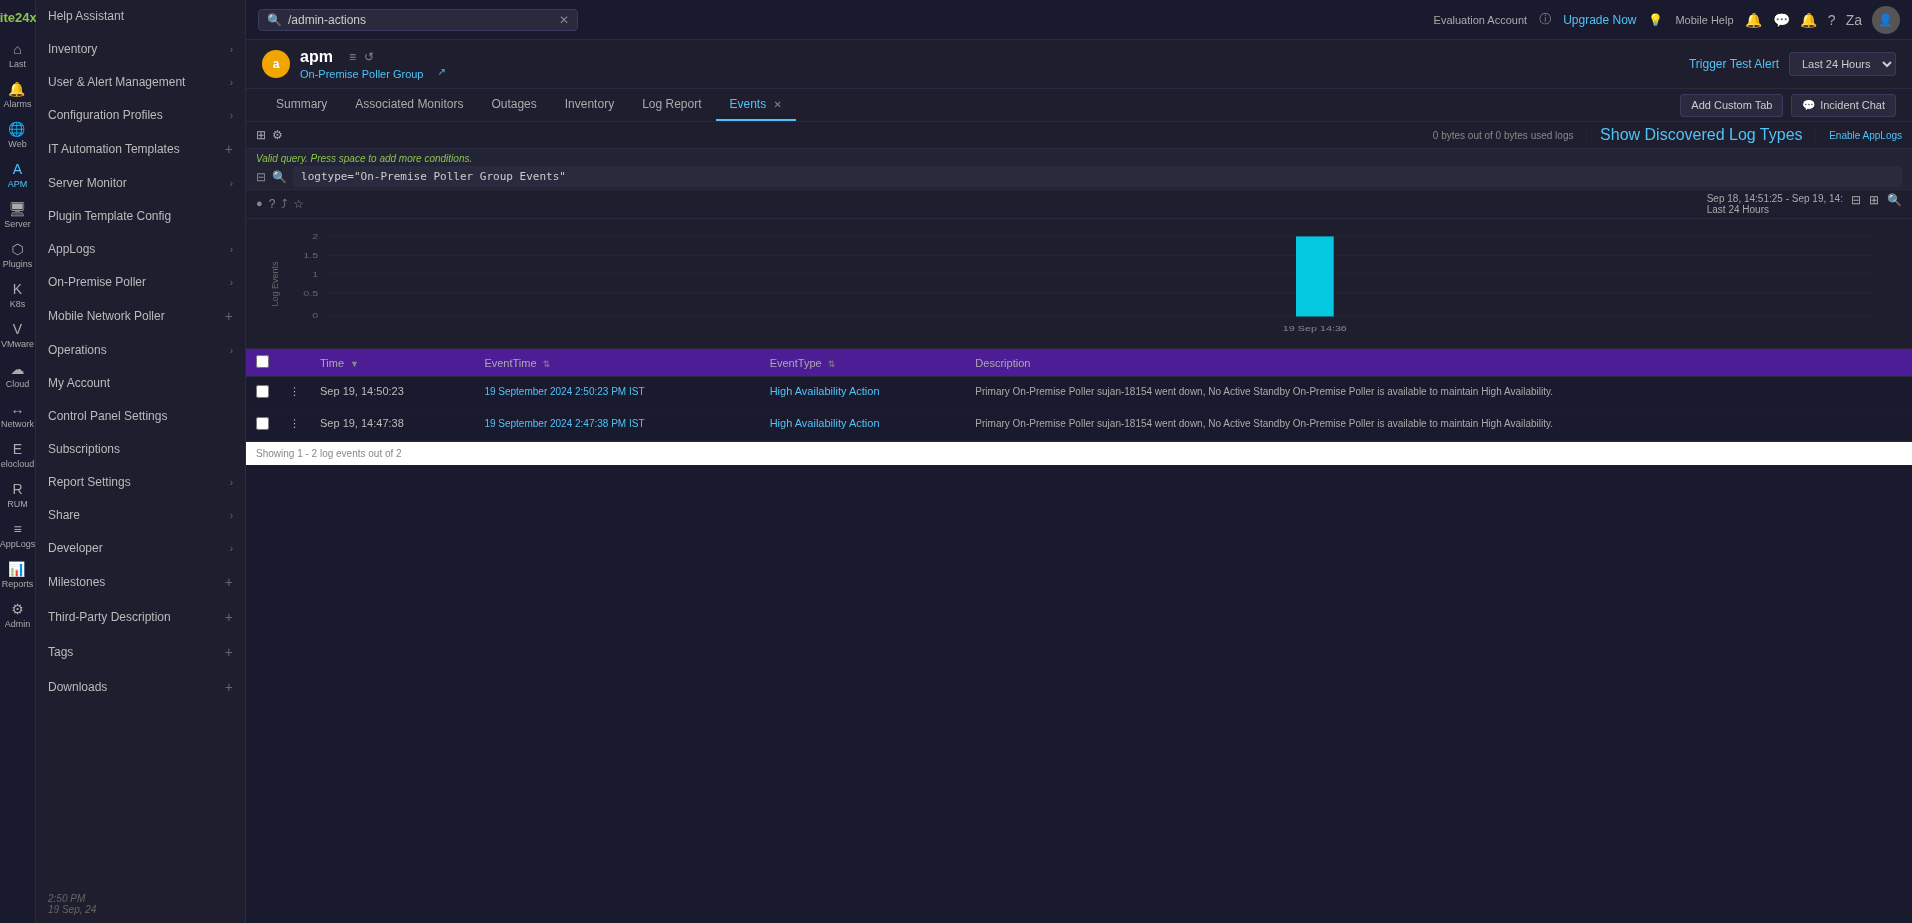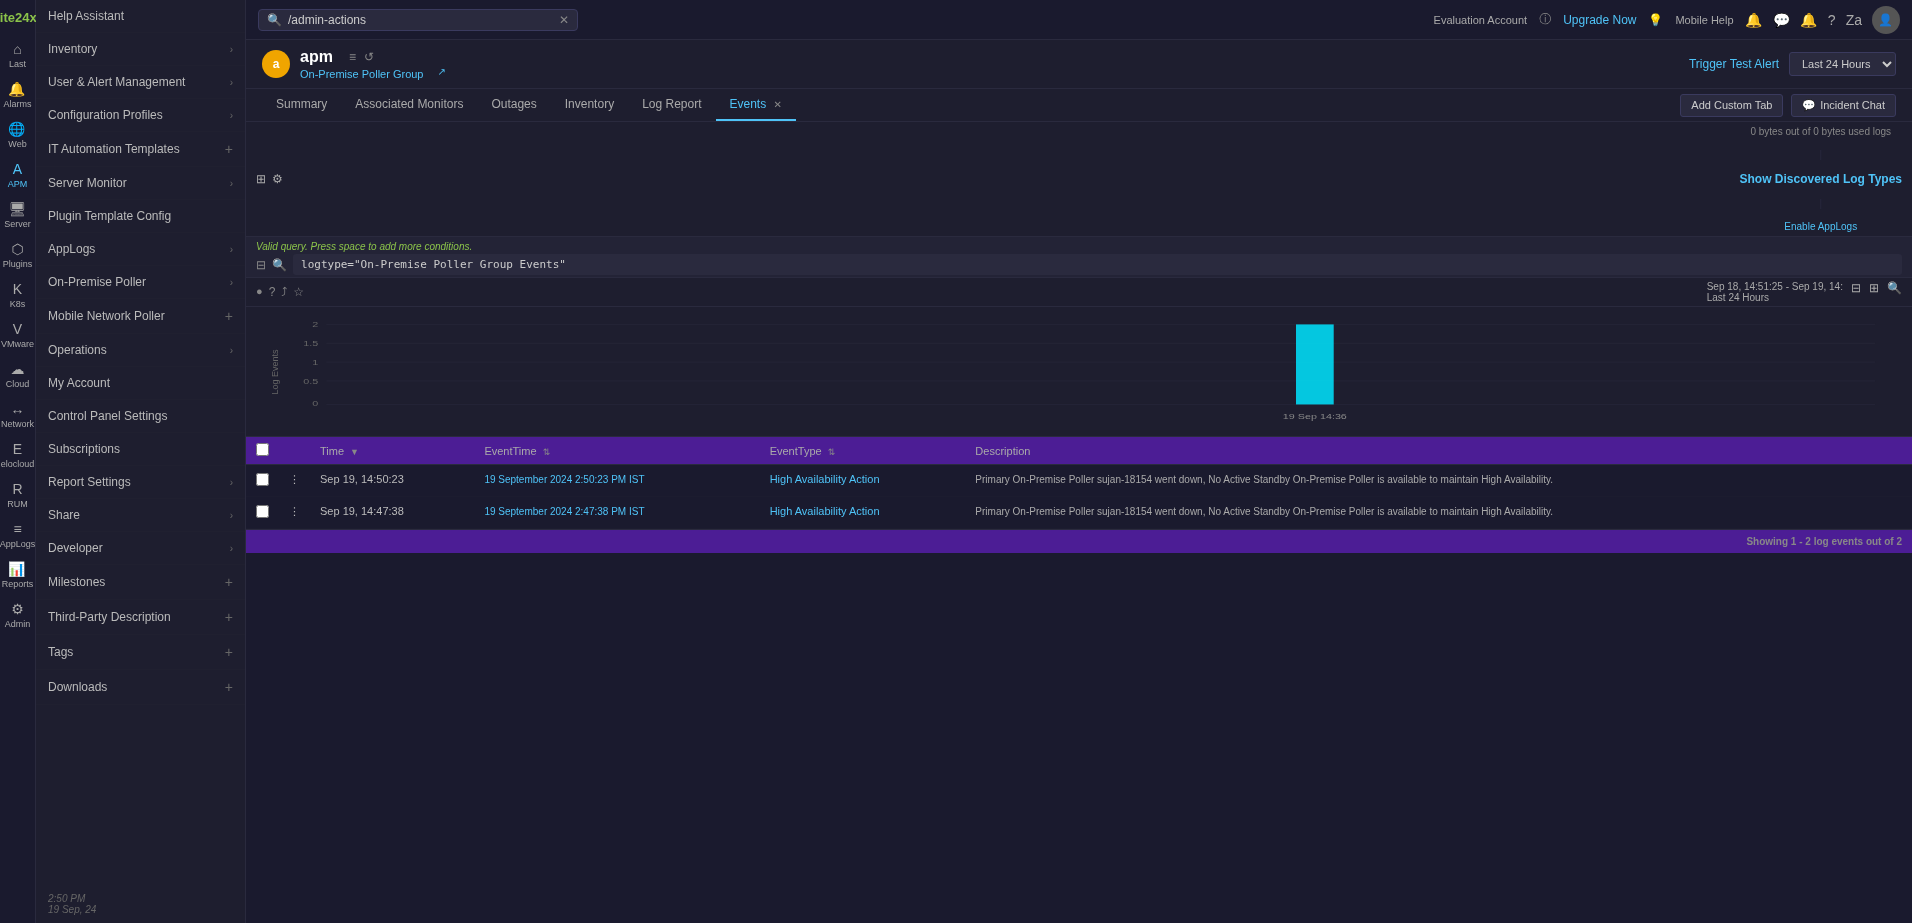--- a/index.html
+++ b/index.html
@@ -202,24 +202,23 @@
       flex-shrink: 0;
       gap: 6px;
     }
     .log-toolbar-right {
       margin-left: auto;
       display: flex;
       align-items: center;
       gap: 12px;
       font-size: 10px;
       color: #aaa;
-      flex-direction: column;
     }
     .bytes-info { color: #888; font-size: 10px; }
-    .show-disc-link { color: #4fc3f7; cursor: pointer; font-size: 12px; font-weight: bold; }
+    .show-disc-link { color: #4fc3f7; cursor: pointer; font-size: 16px; }
     .enable-link { color: #4fc3f7; cursor: pointer; font-size: 10px; }
     .query-valid { color: #8bc34a; font-size: 10px; font-style: italic; margin-bottom: 2px; }
     .query-text {
       background: #2a2a3e;
       border: none;
       color: #ccc;
       font-size: 11px;
       font-family: monospace;
       padding: 4px 8px;
       border-radius: 3px;
@@ -290,24 +289,23 @@
     .sort-icon { color: #888; font-size: 9px; margin-left: 3px; }
     .col-dots { color: #666; padding: 8px 6px; width: 20px; }
     .time-val { color: #bbb; }
     .event-time-val { color: #4fc3f7; font-size: 10px; }
     .event-type-val { color: #4fc3f7; }
     .desc-val { color: #aaa; font-size: 10px; max-width: 500px; }
     .table-footer {
       padding: 6px 10px;
       color: #888;
       font-size: 10px;
-      text-align: right;
-      background: #4c1d95;
+      text-align: left;
+      background: #ffffff;
       border-top: 1px solid #2a2a3e;
-      font-weight: bold;
     }
 
     
     ::-webkit-scrollbar { width: 6px; height: 6px; }
     ::-webkit-scrollbar-track { background: #1a1a2e; }
     ::-webkit-scrollbar-thumb { background: #3a3a5e; border-radius: 3px; }
   </style>
 </head>
 <body>
 

